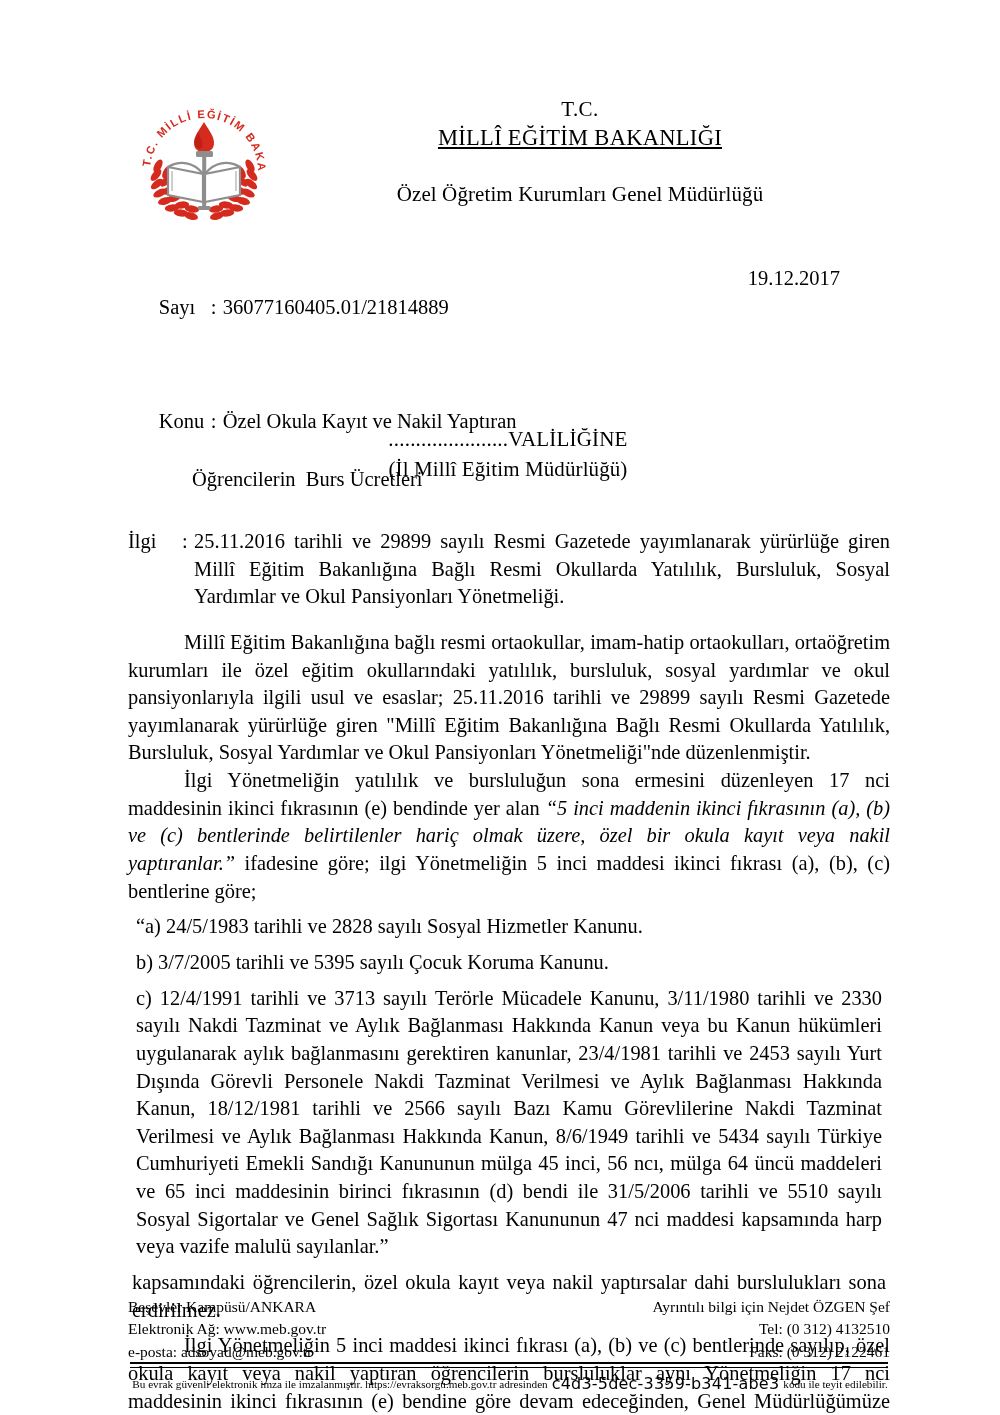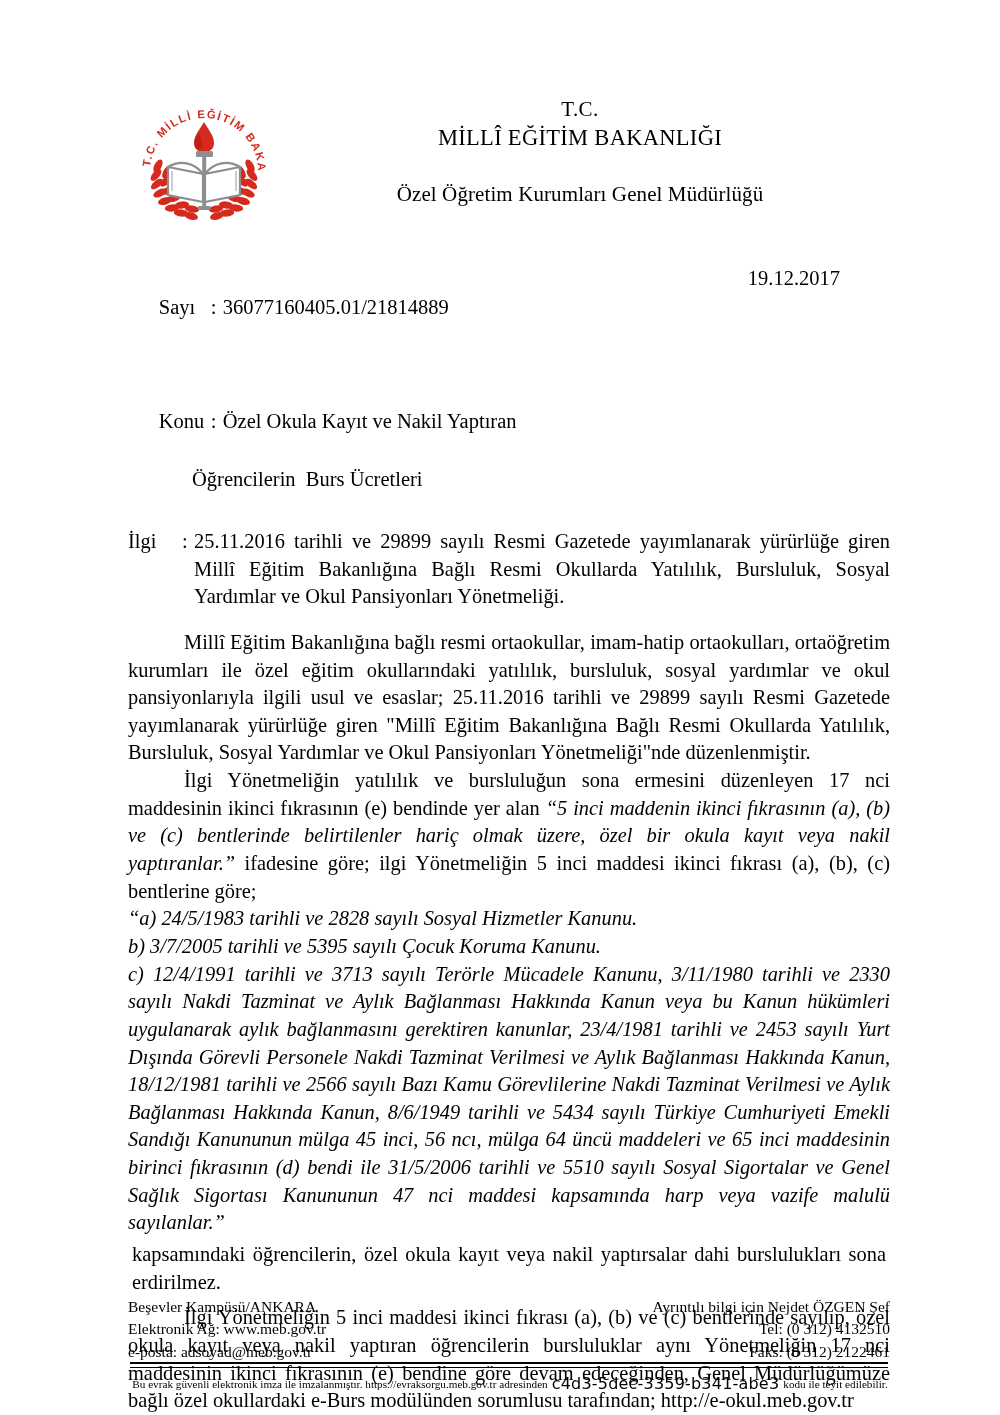--- a/index.html
+++ b/index.html
@@ -46,20 +46,21 @@
     text-align: center;
     line-height: 1.30;
   }
   .ministry-titles .tc-line {
     font-size: 21px;
     letter-spacing: 0.4px;
   }
   .ministry-titles .ministry-line {
     font-size: 22.5px;
     letter-spacing: 0.3px;
+    text-decoration: underline;
   }
   .ministry-titles .dept-line {
     font-size: 21px;
     letter-spacing: 0.1px;
     margin-top: 28px;
   }
 
   
   .meta-block {
     position: absolute;
@@ -131,23 +132,22 @@
   }
   p.para-noindent {
     margin: 4px;
     text-indent: 0;
     text-align: justify;
   }
   .spacer-sm { height: 18px; }
   .spacer-xs { height: 4px; }
   .it { font-style: italic; }
   p.quote-item {
-    margin: 0;
+    margin: 8px;
     text-indent: 0;
-    font-style: italic;
     text-align: justify;
   }
 
   
   .footer {
     position: absolute;
     left: 128px;
     top: 1296px;
     width: 762px;
     font-size: 15.5px;
@@ -337,20 +337,24 @@
     <div class="meta-row">
       <span class="meta-label">Sayı</span><span class="meta-colon">:</span><span>36077160405.01/21814889</span>
       <span class="meta-date">19.12.2017</span>
     </div>
     <div class="meta-row">
       <span class="meta-label">Konu</span><span class="meta-colon">:</span><span>Özel Okula Kayıt ve Nakil Yaptıran</span>
     </div>
     <div class="meta-row-cont">Öğrencilerin  Burs Ücretleri</div>
   </div>
 
+  <div class="addressee">
+    <div class="to-line">......................VALİLİĞİNE</div>
+    <div class="to-sub">(İl Millî Eğitim Müdürlüğü)</div>
+  </div>
 
   <div class="body-block">
 
     <div class="ilgi-row">
       <span class="ilgi-label">İlgi</span>
       <span class="ilgi-colon">:</span>
       <span class="ilgi-text">25.11.2016 tarihli ve 29899 sayılı Resmi Gazetede yayımlanarak yürürlüğe giren  Millî Eğitim Bakanlığına Bağlı Resmi Okullarda Yatılılık, Bursluluk, Sosyal Yardımlar ve Okul Pansiyonları Yönetmeliği.</span>
     </div>
 
     <div class="spacer-sm"></div>

